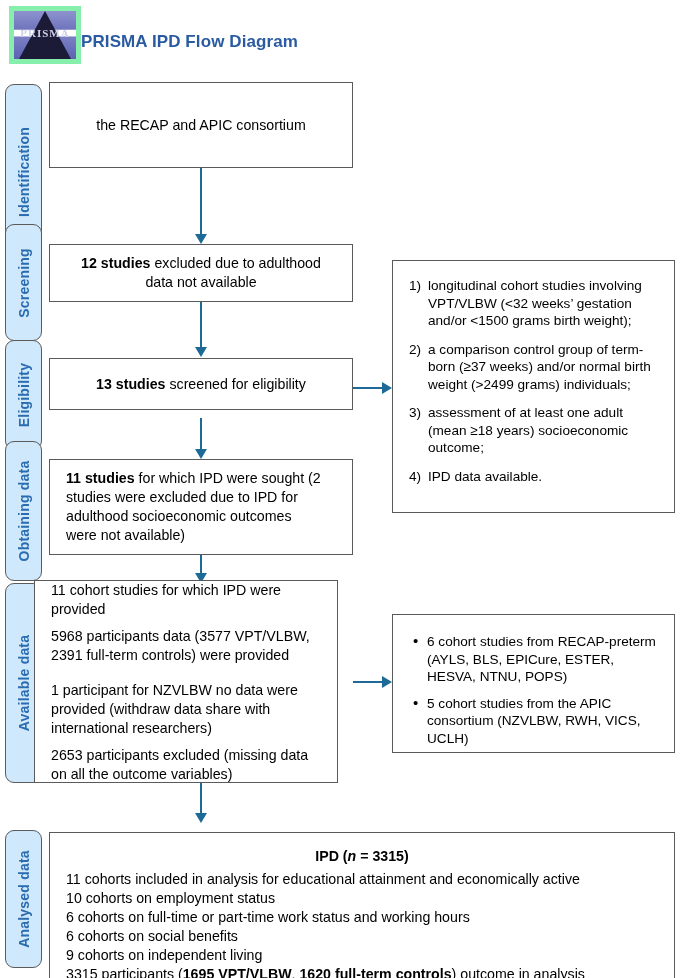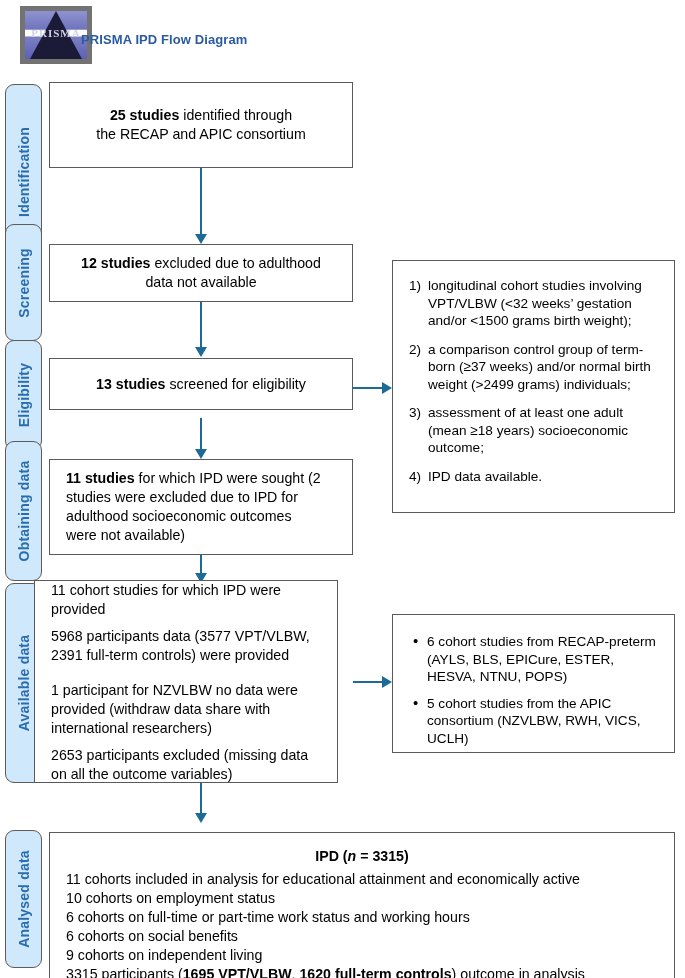--- a/index.html
+++ b/index.html
@@ -16,25 +16,25 @@
     position: relative;
     width: 685px;
     height: 978px;
     background: #ffffff;
     overflow: hidden;
   }
 
   
   .logo {
     position: absolute;
-    left: 20px;
+    left: 9px;
     top: 6px;
     width: 72px;
     height: 58px;
-    background: #737373;
+    background: #86efac;
     overflow: hidden;
   }
   .logo-inner {
     position: absolute;
     left: 5px;
     top: 5px;
     width: 62px;
     height: 48px;
     background: linear-gradient(180deg, #8e93cf 0%, #6f74bd 38%, #ffffff 40%,
                                 #ffffff 52%, #7a7fc4 54%, #5c62b2 100%);
@@ -60,21 +60,21 @@
     font-size: 11px;
     font-weight: bold;
     letter-spacing: 1px;
     color: #cfd0e6;
     font-family: "Liberation Serif", serif;
   }
   .page-title {
     position: absolute;
     left: 81px;
     top: 32px;
-    font-size: 13px;
+    font-size: 17px;
     font-weight: bold;
     color: #2a5ba0;
     letter-spacing: 0.1px;
   }
 
   
   .stage {
     position: absolute;
     left: 5px;
     width: 37px;
@@ -221,23 +221,20 @@
   </div>
   <div class="stage" style="top:583px; height:200px;">
     <span>Available data</span>
   </div>
   <div class="stage" style="top:830px; height:138px;">
     <span>Analysed data</span>
   </div>
 
   <div class="box" style="left:49px; top:82px; width:304px; height:86px;">
     <div class="box-inner ctr">
-      <div class="ln">
-        <b>25 studies</b><span> identified through</span>
-      </div>
       <div class="ln">the RECAP and APIC consortium</div>
     </div>
   </div>
 
   <div class="vline" style="left:200px; top:168px; height:74px;"></div>
   <div class="varrow" style="left:194.5px; top:234px;"></div>
 
   <div class="box" style="left:49px; top:244px; width:304px; height:58px;">
     <div class="box-inner ctr">
       <div class="ln">

